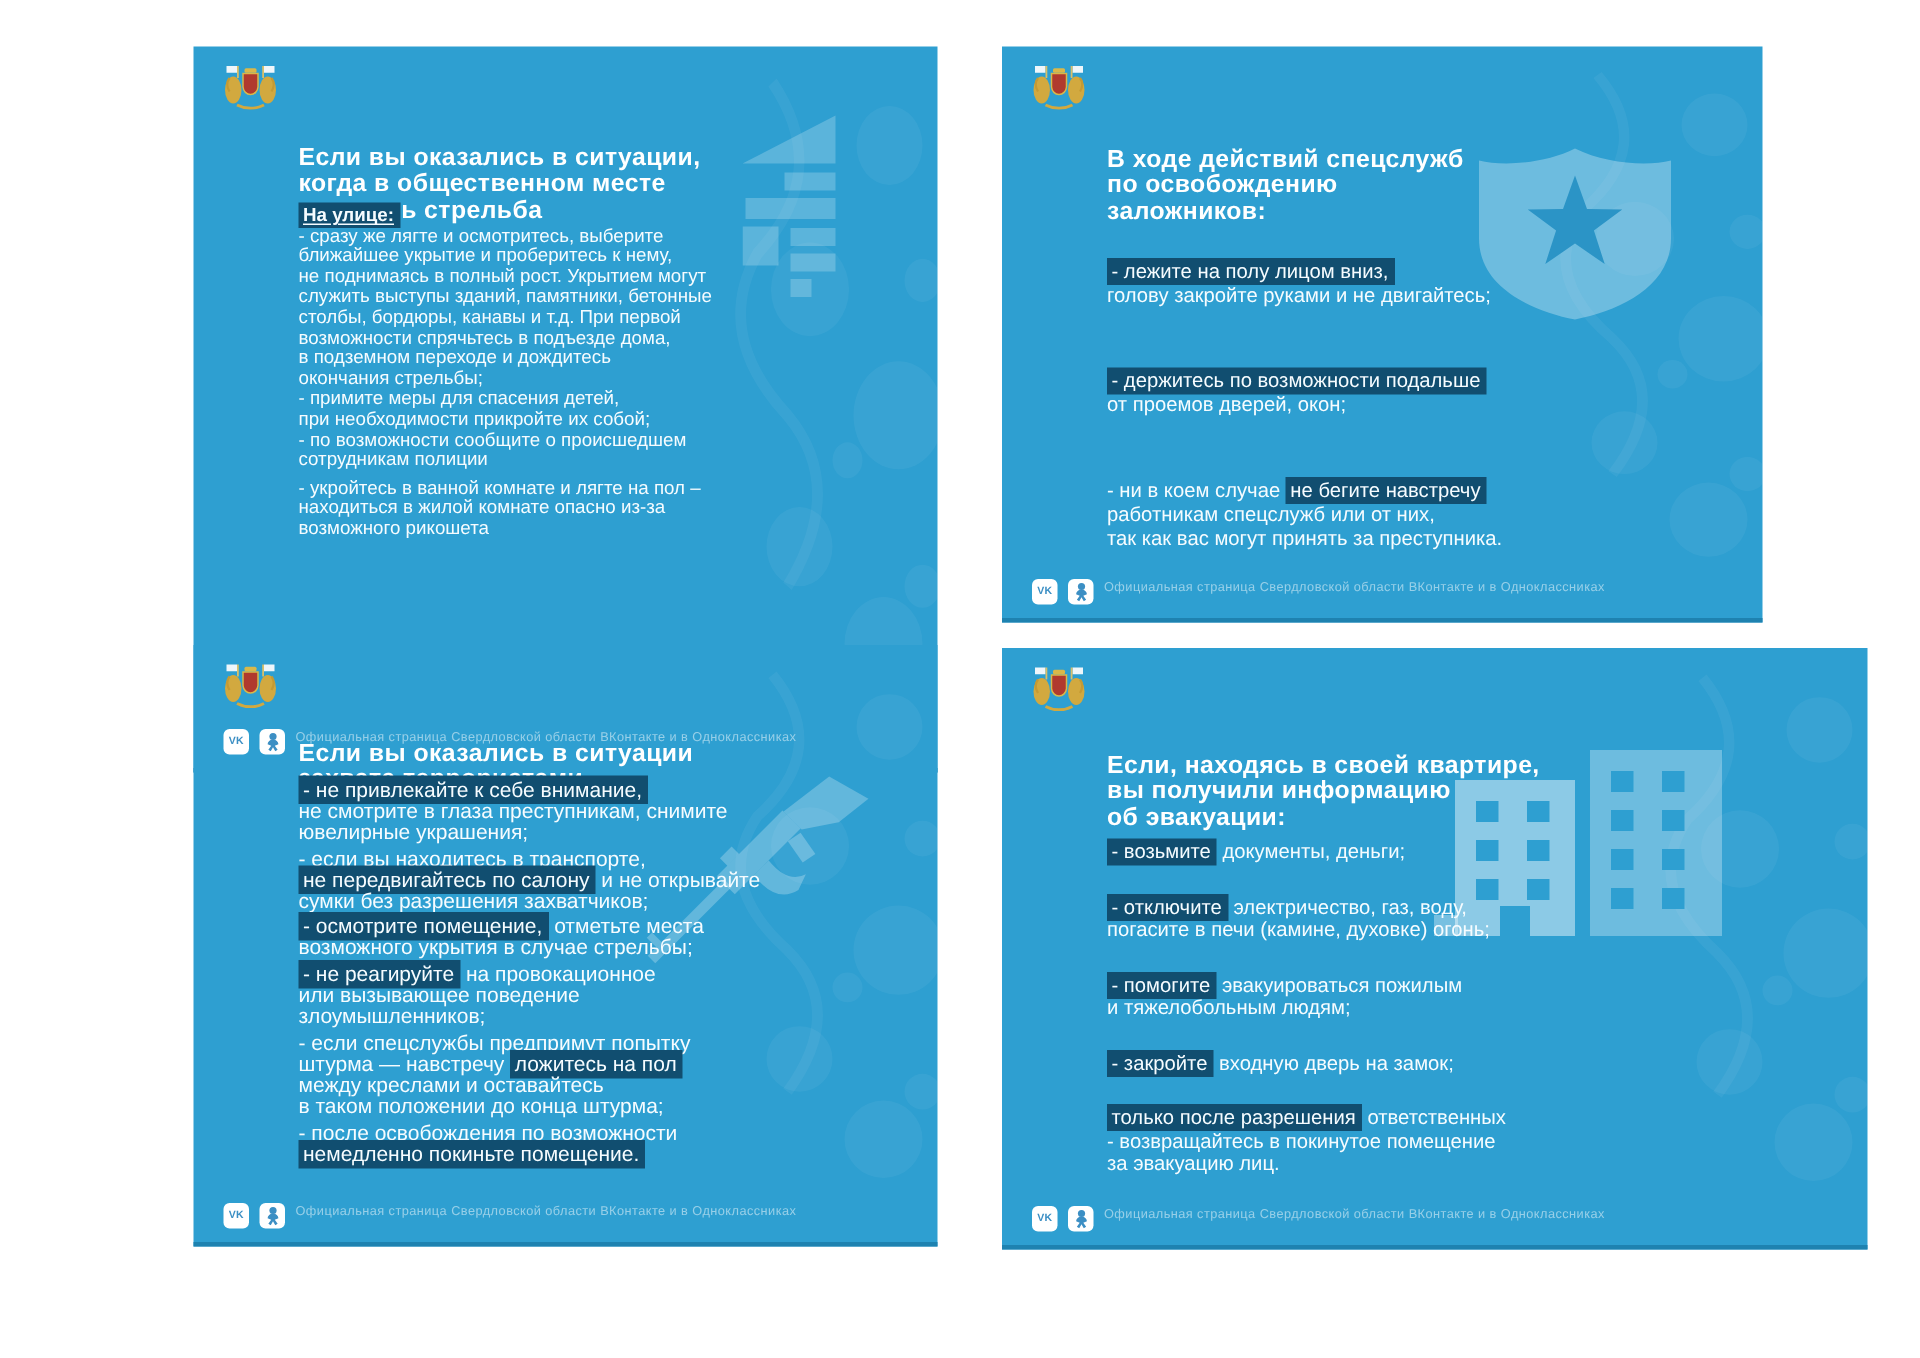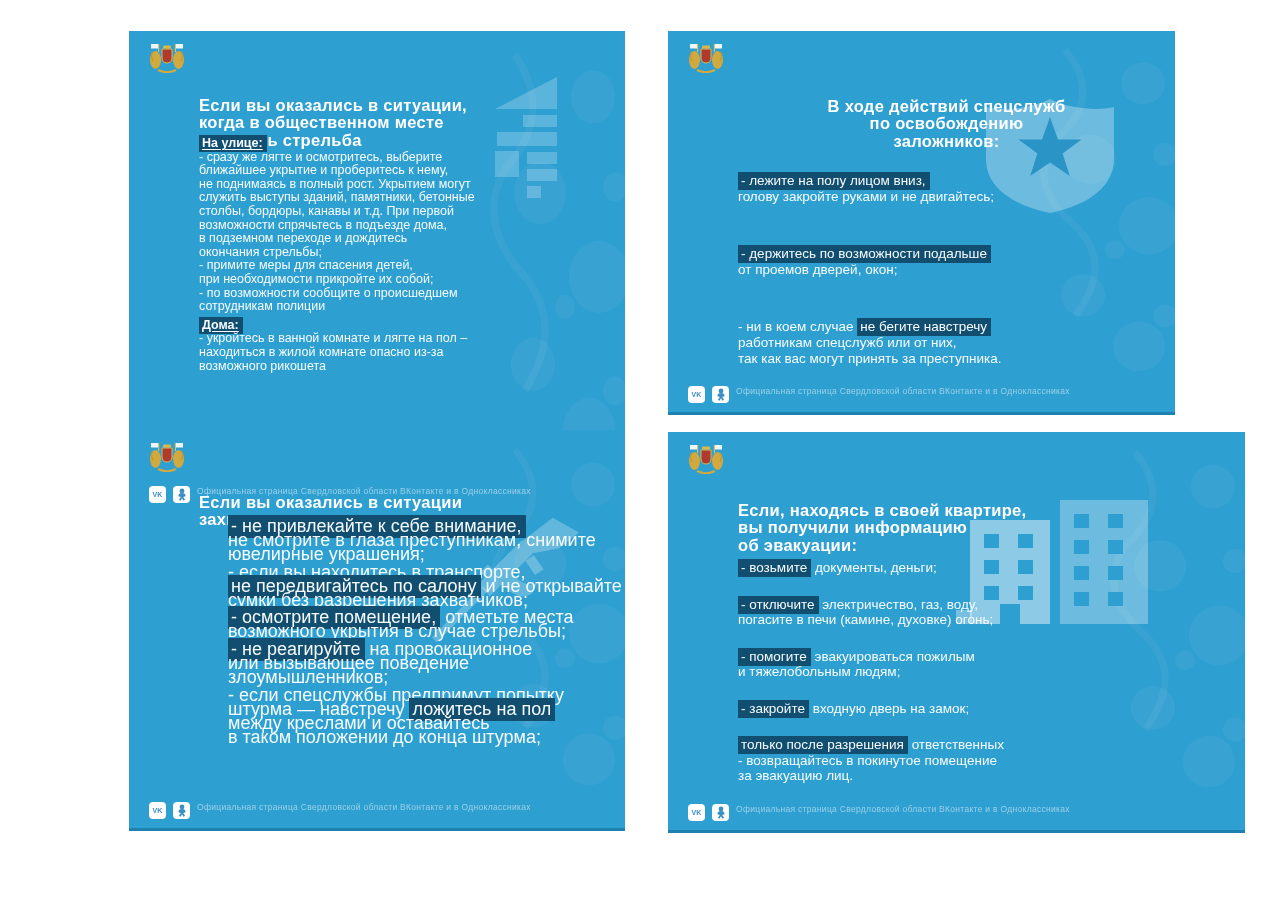--- a/index.html
+++ b/index.html
@@ -28,28 +28,28 @@
   .card[data-card-index="2"]{left:129px;top:430px;width:496px;height:401px;}
   .card[data-card-index="3"]{left:668px;top:432px;width:577px;height:401px;}
 
   .crest{position:absolute;left:19px;top:12px;width:38px;height:30px;z-index:3;}
 
   .title{
     position:absolute;left:70px;right:20px;z-index:2;
     font-weight:800;font-size:16.5px;line-height:17.5px;letter-spacing:.3px;color:#ffffff;
   }
   .card[data-card-index="0"] .title{top:52px;}
-  .card[data-card-index="1"] .title{top:53px;text-align:center;}
+  .card[data-card-index="1"] .title{top:53px;}
   .card[data-card-index="2"] .title{top:50px;}
   .card[data-card-index="3"] .title{top:56px;}
 
   .body{position:absolute;left:70px;right:18px;z-index:2;font-weight:500;}
   .card[data-card-index="0"] .body{top:106px;font-size:12.5px;line-height:13.6px;}
   .card[data-card-index="1"] .body{top:142px;font-size:13.5px;line-height:16px;}
-  .card[data-card-index="2"] .body{top:90px; font-size:18px;line-height:13.9px;margin-left:29px;}
+  .card[data-card-index="2"] .body{top:90px; font-size:14px;line-height:13.9px;}
   .card[data-card-index="3"] .body{top:128px;font-size:13.5px;line-height:15.5px;}
 
   .card[data-card-index="0"] .para + .para{margin-top:5px;}
   .card[data-card-index="1"] .para + .para{margin-top:41px;}
   .card[data-card-index="2"] .para + .para{margin-top:4px;}
   .card[data-card-index="3"] .para + .para{margin-top:21px;}
 
   .line{white-space:nowrap;}
   .line .hl{background:var(--hl);padding:1px 4px 2px 3px;}
   .line .b{font-weight:800;}
@@ -136,21 +136,20 @@
         <div class="line"><span>столбы, бордюры, канавы и т.д. При первой</span></div>
         <div class="line"><span>возможности спрячьтесь в подъезде дома,</span></div>
         <div class="line"><span>в подземном переходе и дождитесь</span></div>
         <div class="line"><span>окончания стрельбы;</span></div>
         <div class="line"><span>- примите меры для спасения детей,</span></div>
         <div class="line"><span>при необходимости прикройте их собой;</span></div>
         <div class="line"><span>- по возможности сообщите о происшедшем</span></div>
         <div class="line"><span>сотрудникам полиции</span></div>
       </div>
       <div class="para">
-        <div class="line"><span class="hl b u">Дома:</span></div>
         <div class="line"><span>- укройтесь в ванной комнате и лягте на пол –</span></div>
         <div class="line"><span>находиться в жилой комнате опасно из-за</span></div>
         <div class="line"><span>возможного рикошета</span></div>
       </div>
     </div>
   <div class="footer">
     <span class="badge">
         <span class="vk-glyph">VK</span>
       </span>
     <span class="badge">
@@ -246,20 +245,24 @@
       <div class="para">
         <div class="line"><span class="hl">- не реагируйте</span><span> на провокационное</span></div>
         <div class="line"><span>или вызывающее поведение</span></div>
         <div class="line"><span>злоумышленников;</span></div>
       </div>
       <div class="para">
         <div class="line"><span>- если спецслужбы предпримут попытку</span></div>
         <div class="line"><span>штурма — навстречу </span><span class="hl">ложитесь на пол</span></div>
         <div class="line"><span>между креслами и оставайтесь</span></div>
         <div class="line"><span>в таком положении до конца штурма;</span></div>
+      </div>
+      <div class="para">
+        <div class="line"><span>- после освобождения по возможности</span></div>
+        <div class="line"><span class="hl">немедленно покиньте помещение.</span></div>
       </div>
     </div>
   <div class="footer">
     <span class="badge">
         <span class="vk-glyph">VK</span>
       </span>
     <span class="badge">
         <svg width="10" height="13" viewBox="0 0 10 13">
           <use href="#ok-person-def"></use>
         </svg>

